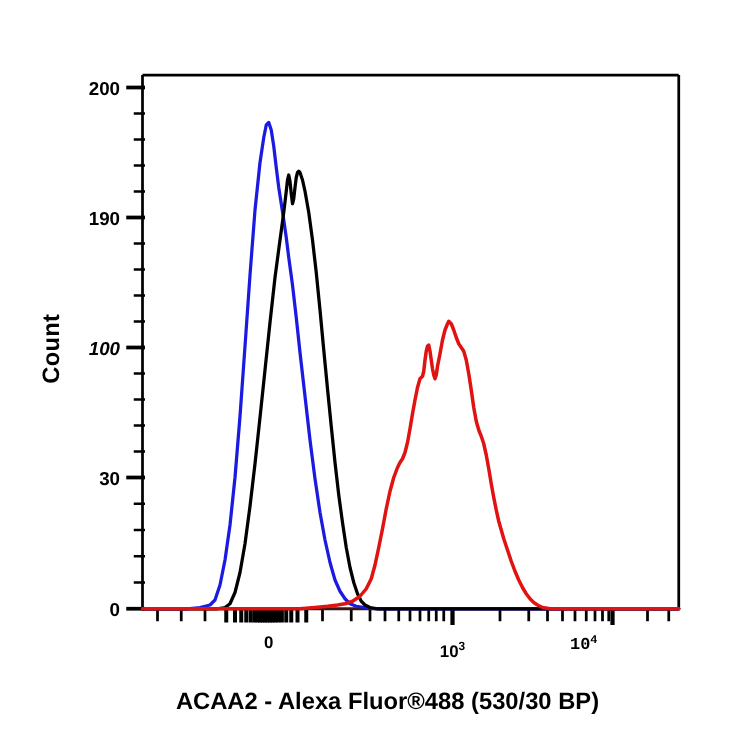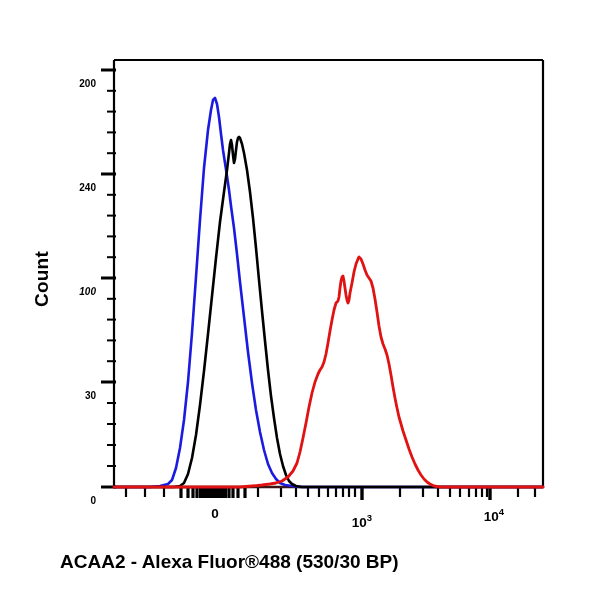--- a/index.html
+++ b/index.html
@@ -20,32 +20,32 @@
     text-align:center;
     font-size:19px;
     font-weight:bold;
     color:#000;
     letter-spacing:0.2px;
   }
   .xlabel{
     position:absolute;
     left:60px; top:551px;
     width:500px;
+    text-align:center;
     font-size:19px;
     font-weight:bold;
     color:#000;
   }
   .ytick-label{
     position:absolute;
     text-align:right;
-    font-size:10px;
+    font-size:15px;
     font-weight:bold;
     color:#000;
     width:44px;
-    margin-top:15px;
   }
   .xtick-label{
     position:absolute;
     text-align:center;
     font-size:13.5px;
     font-weight:bold;
     color:#000;
     width:60px;
   }
   .xtick-label sup{font-size:9.5px;font-weight:bold;vertical-align:super;}
@@ -156,29 +156,29 @@
   </g>
 
   <g fill="none" stroke-linejoin="round" stroke-linecap="round">
     <polyline stroke="#1a1ae0" stroke-width="2.6" points="114,487 150,487 160,486 168,484 172,480 176,468 180,448 184,420 188,382 192,333 196,277 200,220 204,168 208,130 211,110 213,100 215,98 217,104 219,117 221,134 223,150 225,163 227,176 229,190 231,206 234,228 237,254 240,282 244,317 248,352 252,383 256,410 260,432 264,450 268,464 272,473 276,479 280,483 285,485 292,486 300,487 330,487 543,487"></polyline>
     <polyline stroke="#000000" stroke-width="2.6" points="114,487 160,487 174,487 180,486 184,483 188,474 192,458 196,435 200,405 204,371 208,334 212,296 216,258 220,222 224,192 227,170 229,153 230,144 231,140 232,145 233,155 234,163 235,159 236,150 237,142 238,138 239,137 240,138 242,144 244,153 247,170 250,192 253,218 256,248 259,280 262,311 265,341 268,370 271,396 274,418 277,438 280,454 283,466 286,475 289,481 292,484 296,486 302,487 320,487 543,487"></polyline>
     <polyline stroke="#e01212" stroke-width="2.8" points="114,487 240,487 252,486 262,485 270,484 276,483 282,481 288,477 293,471 297,463 300,452 303,438 306,423 309,407 312,393 315,382 318,374 320,370 322,367 324,362 326,354 328,343 330,331 332,320 334,310 336,303 338,301 339,297 340,288 341,281 342,277 343,276 344,281 345,288 346,295 347,300 348,303 349,300 350,293 352,283 354,272 356,264 358,259 359,257 361,259 363,264 365,270 367,275 369,278 371,281 373,288 375,299 377,312 379,326 381,337 383,344 385,349 387,355 389,364 391,375 393,387 395,398 397,408 399,417 401,424 403,431 406,440 409,449 412,457 415,464 418,470 421,475 424,479 427,482 430,484 434,486 440,487 460,487 543,487"></polyline>
   </g>
 </svg>
 
 <div class="ytick-label" style="left:52px; top:63px;">200</div>
-<div class="ytick-label" style="left:52px; top:167px;">240</div>
+<div class="ytick-label" style="left:52px; top:167px;">190</div>
 <div class="ytick-label" style="left:52px; top:271px;font-style:italic;">100</div>
 <div class="ytick-label" style="left:52px; top:375px;">30</div>
 <div class="ytick-label" style="left:52px; top:480px;">0</div>
 
 <div class="xtick-label" style="left:185px; top:506px;">
   <span>0</span>
 </div>
 <div class="xtick-label" style="left:332px; top:512px;">
   <span>10</span><sup>3</sup>
 </div>
-<div class="xtick-label" style="left:464px; top:506px;">
+<div class="xtick-label" style="left:437px; top:506px;font-family:Liberation Mono, monospace;">
   <span>10</span><sup>4</sup>
 </div>
 
 <div class="ylabel">Count</div>
 <div class="xlabel">ACAA2 - Alexa Fluor®488 (530/30 BP)</div>
 
 </body></html>

